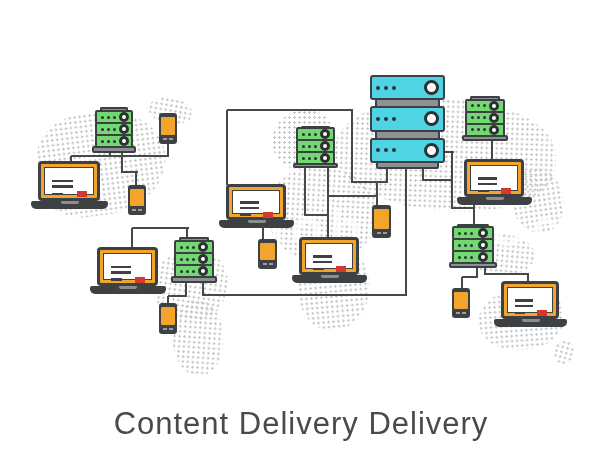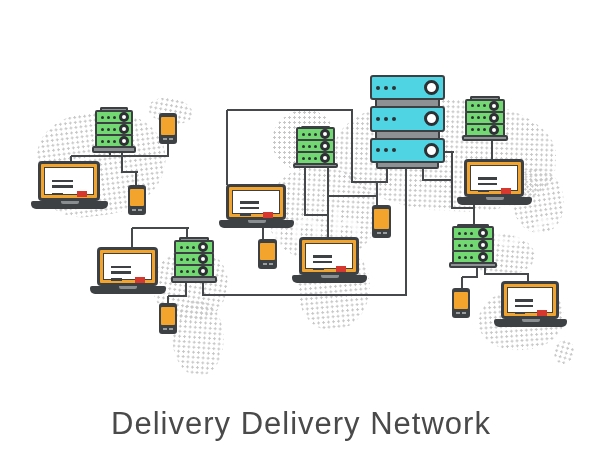--- a/index.html
+++ b/index.html
@@ -402,14 +402,14 @@
         </div>
       </div>
       <div class="node phone" style="left: 452px; top: 288px; width: 18px; height: 30px;">
         <div class="ph-screen"></div>
         <div class="ph-band">
           <div class="ph-key"></div>
           <div class="ph-key"></div>
         </div>
       </div>
     </div>
-  <div id="caption">Delivery Delivery Network</div>
+  <div id="caption">Content Delivery Delivery</div>
 </div>
 
 </body></html>

